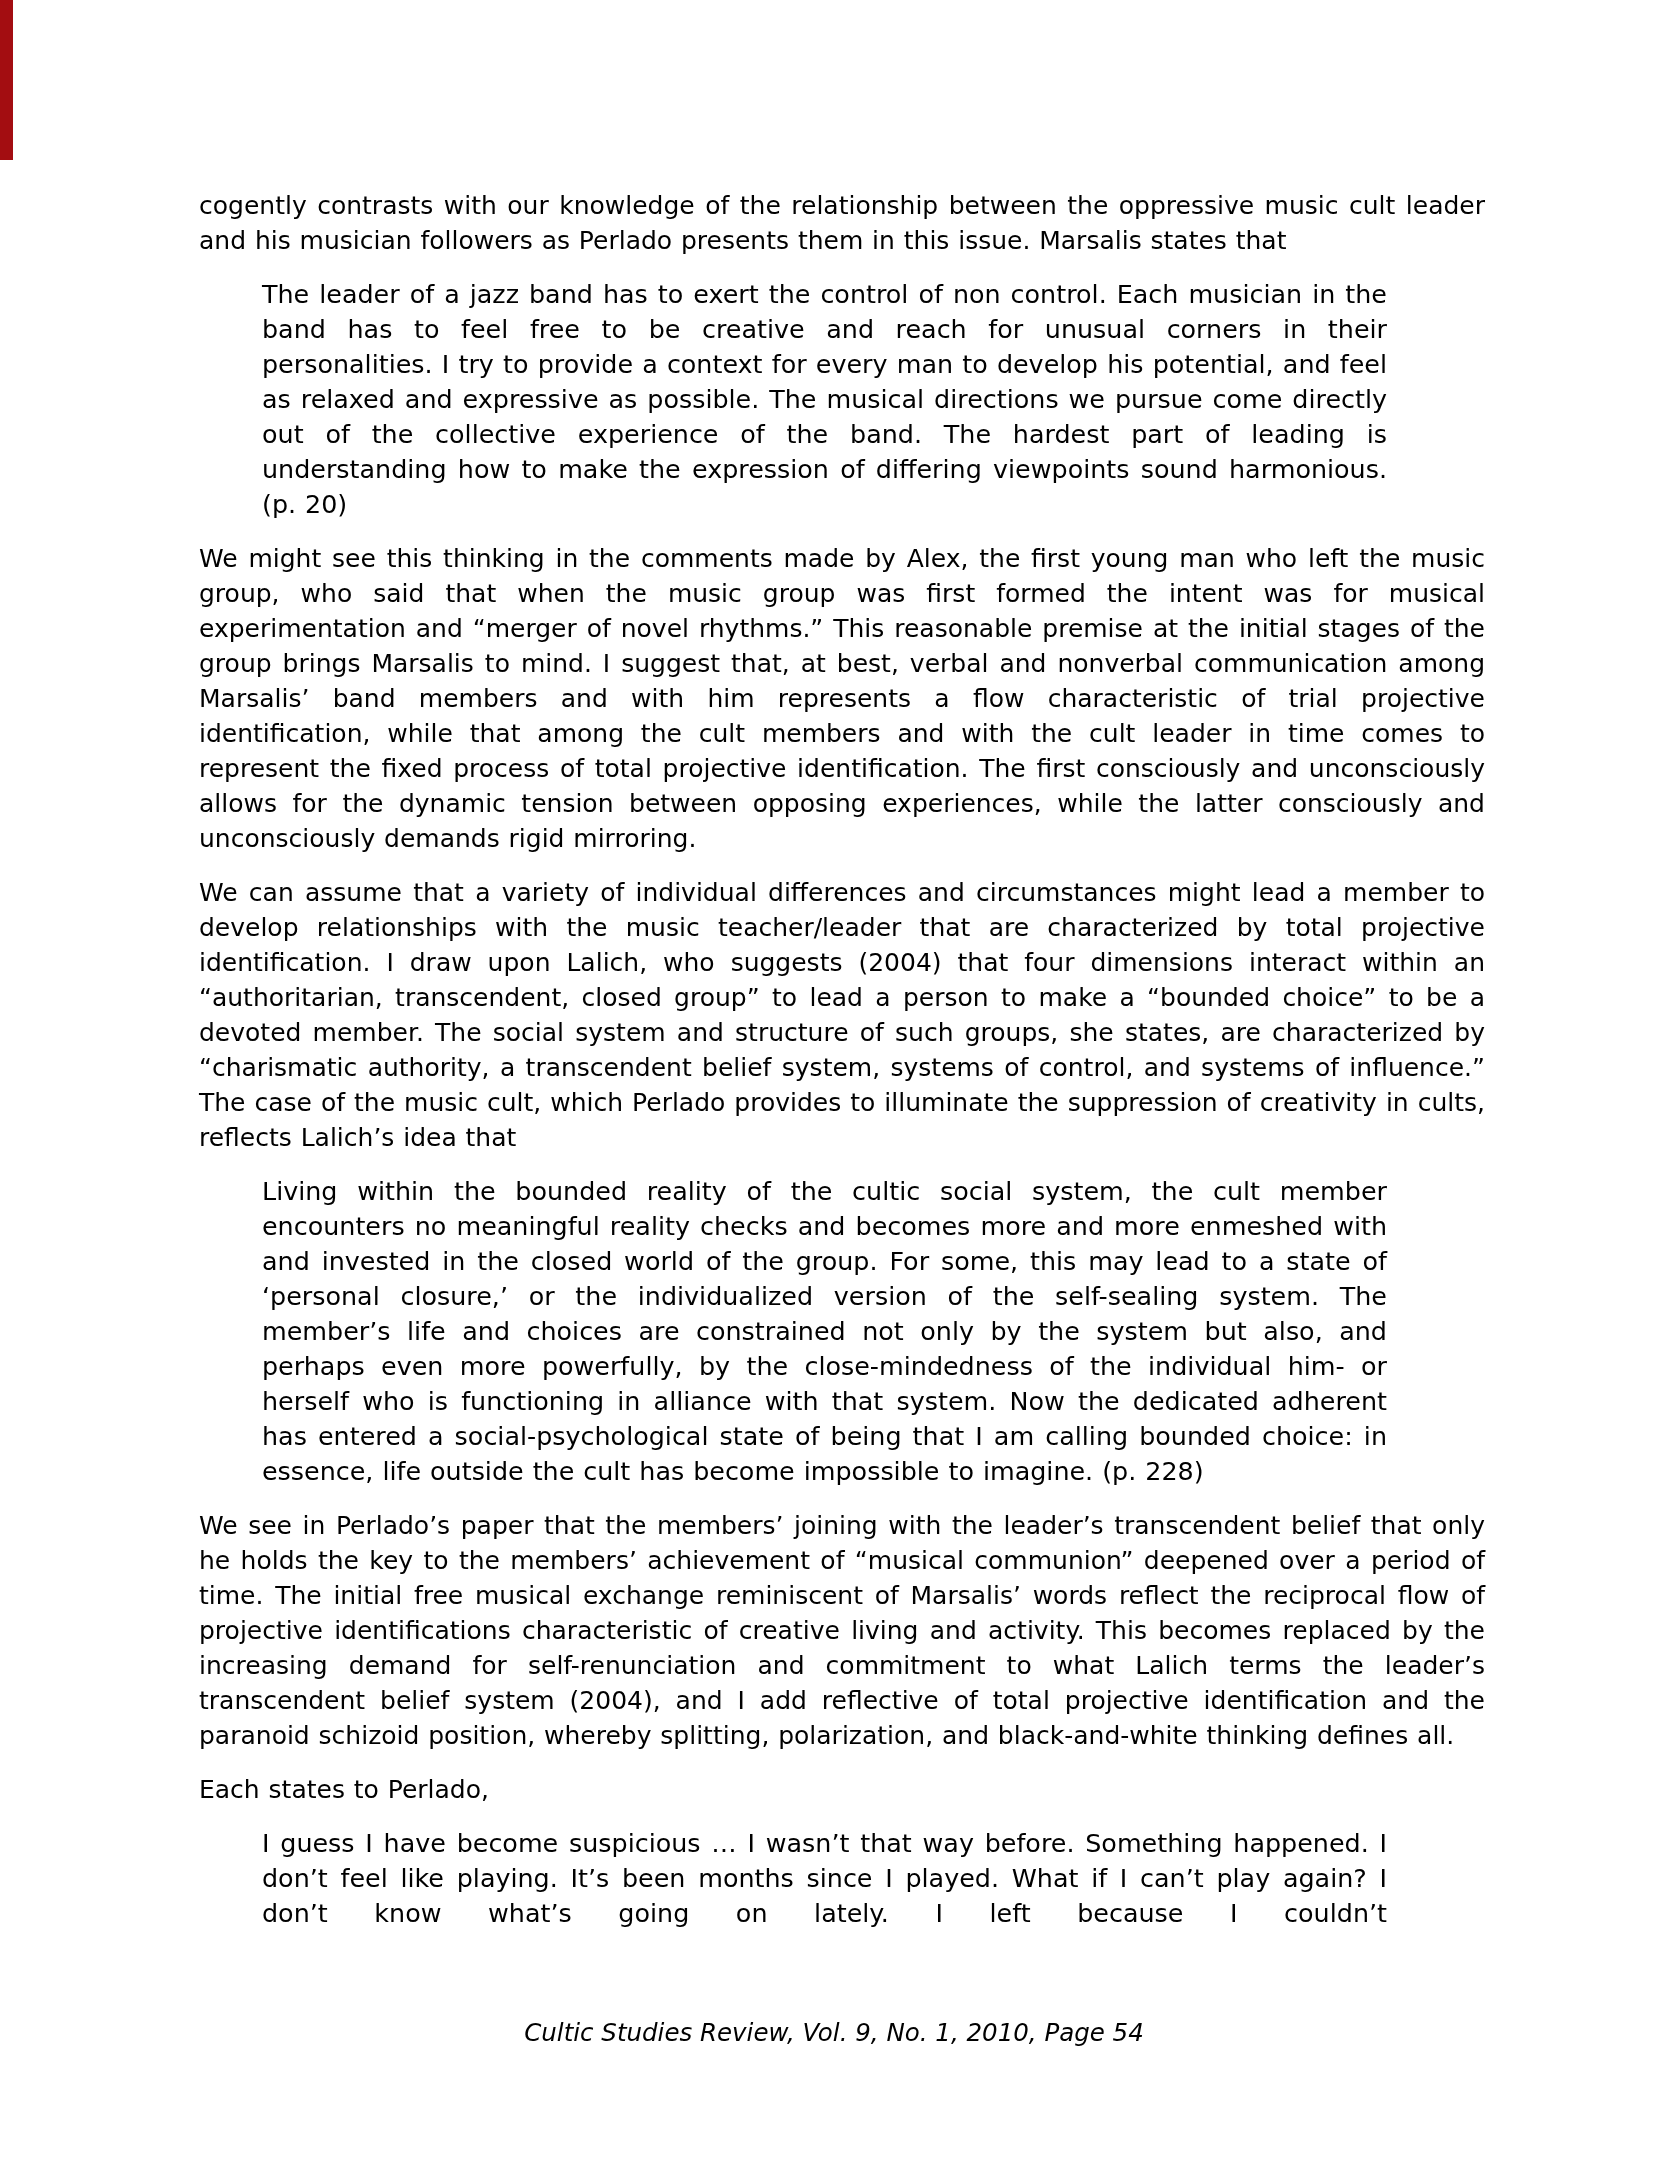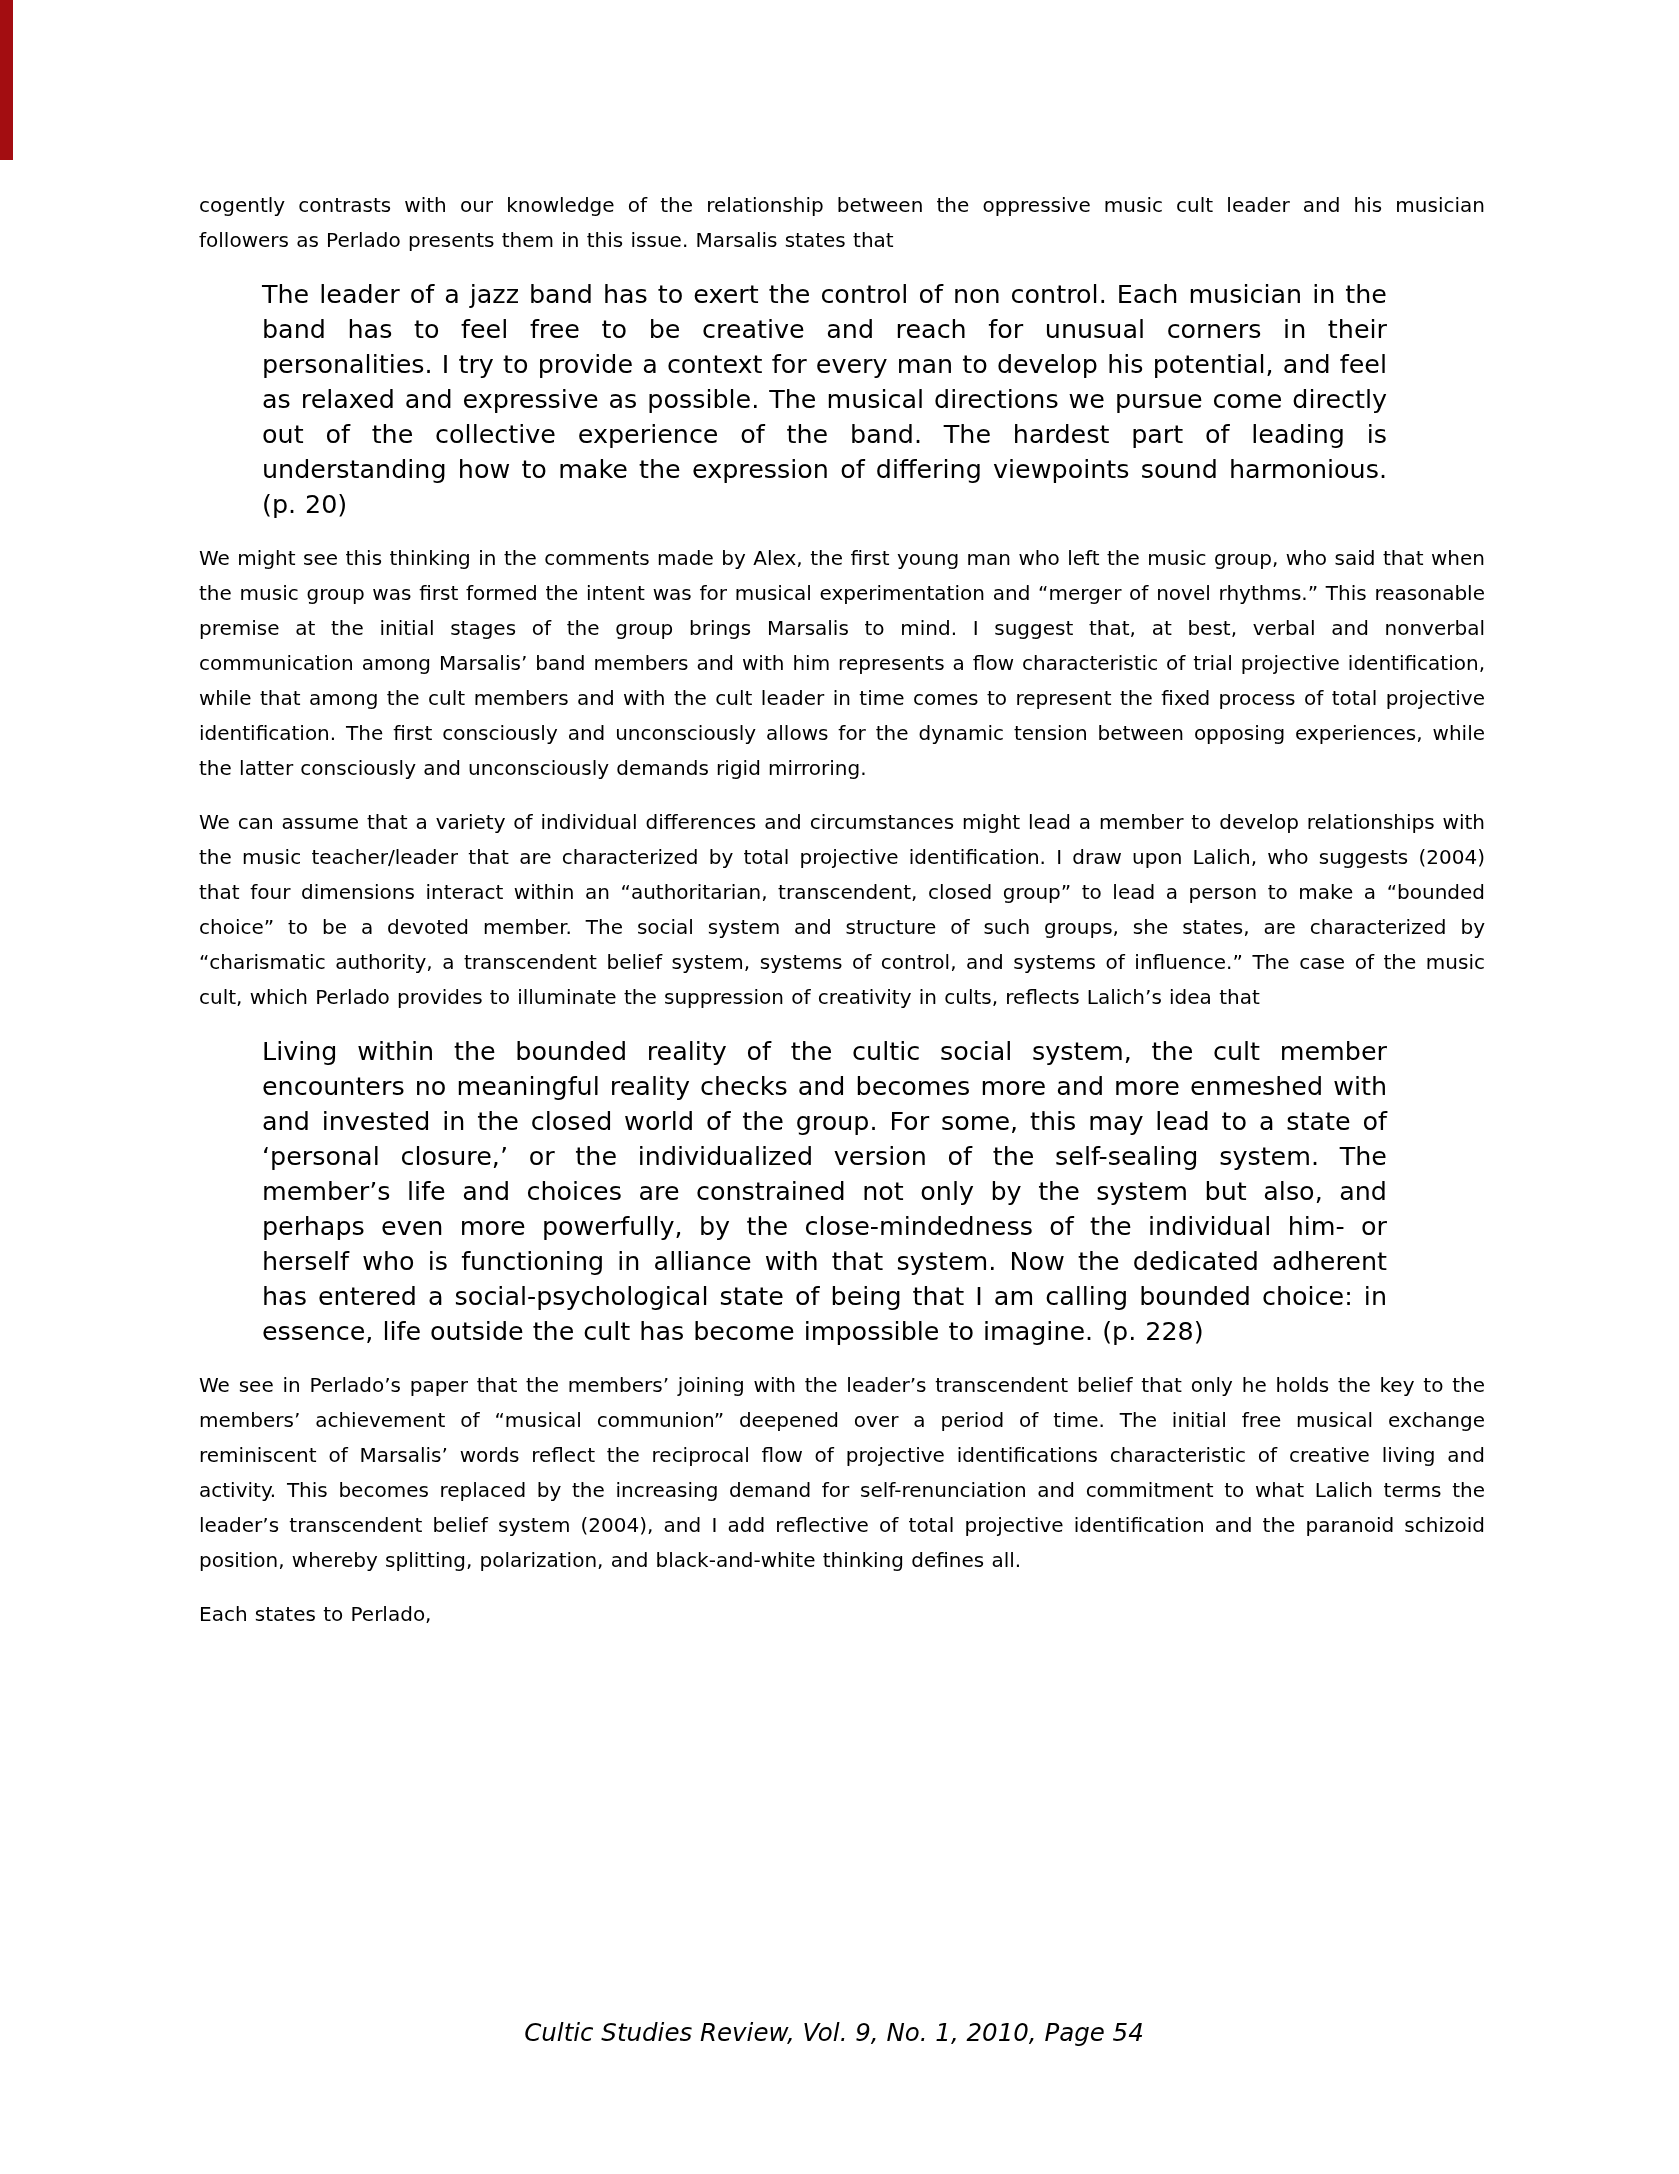--- a/index.html
+++ b/index.html
@@ -29,21 +29,21 @@
     height: 160px;
     background: #a30d11;
   }
   .text-column {
     position: absolute;
     left: 199px;
     width: 1286px;
     top: 188px;
   }
   .body-para {
-    font-size: 20px;
+    font-size: 25px;
     line-height: 35px;
     text-align: justify;
     margin: 0 0 19px 0;
     word-spacing: 0.9px;
   }
   .quote {
     font-size: 25.4px;
     line-height: 35px;
     text-align: justify;
     margin: 0 98px 19px 63px;
@@ -81,20 +81,21 @@
     <p class="body-para">We might see this thinking in the comments made by Alex, the first young man who left the music group, who said that when the music group was first formed the intent was for musical experimentation and “merger of novel rhythms.”  This reasonable premise at the initial stages of the group brings Marsalis to mind. I suggest that, at best, verbal and nonverbal communication among Marsalis’ band members and with him represents a flow characteristic of trial projective identification, while that among the cult members and with the cult leader in time comes to represent the fixed process of total projective identification. The first consciously and unconsciously allows for the dynamic tension between opposing experiences, while the latter consciously and unconsciously demands rigid mirroring.</p>
 
     <p class="body-para">We can assume that a variety of individual differences and circumstances might lead a member to develop relationships with the music teacher/leader that are characterized by total projective identification. I draw upon Lalich, who suggests (2004) that four dimensions interact within an “authoritarian, transcendent, closed group” to lead a person to make a “bounded choice” to be a devoted member. The social system and structure of such groups, she states, are characterized by “charismatic authority, a transcendent belief system, systems of control, and systems of influence.” The case of the music cult, which Perlado provides to illuminate the suppression of creativity in cults, reflects Lalich’s idea that</p>
 
     <blockquote class="quote">Living within the bounded reality of the cultic social system, the cult member encounters no meaningful reality checks and becomes more and more enmeshed with and invested in the closed world of the group. For some, this may lead to a state of ‘personal closure,’ or the individualized version of the self-sealing system. The member’s life and choices are constrained not only by the system but also, and perhaps even more powerfully, by the close-mindedness of the individual him- or herself who is functioning in alliance with that system. Now the dedicated adherent has entered a social-psychological state of being that I am calling bounded choice: in essence, life outside the cult has become impossible to imagine. (p. 228)</blockquote>
 
     <p class="body-para">We see in Perlado’s paper that the members’ joining with the leader’s transcendent belief that only he holds the key to the members’ achievement of “musical communion” deepened over a period of time. The initial free musical exchange reminiscent of Marsalis’ words reflect the reciprocal flow of projective identifications characteristic of creative living and activity. This becomes replaced by the increasing demand for self-renunciation and commitment to what Lalich terms the leader’s transcendent belief system (2004), and I add reflective of total projective identification and the paranoid schizoid position, whereby splitting, polarization, and black-and-white thinking defines all.</p>
 
     <p class="body-para">Each states to Perlado,</p>
 
+    <blockquote class="quote justify-last">I guess I have become suspicious … I wasn’t that way before. Something happened. I don’t feel like playing. It’s been months since I played. What if I can’t play again? I don’t know what’s going on lately. I left because I couldn’t</blockquote>
 
   </main>
 
   <footer class="page-footer">
     <span class="footer-text">Cultic Studies Review, Vol. 9, No. 1, 2010, Page 54</span>
   </footer>
 
 </div>
 
 

